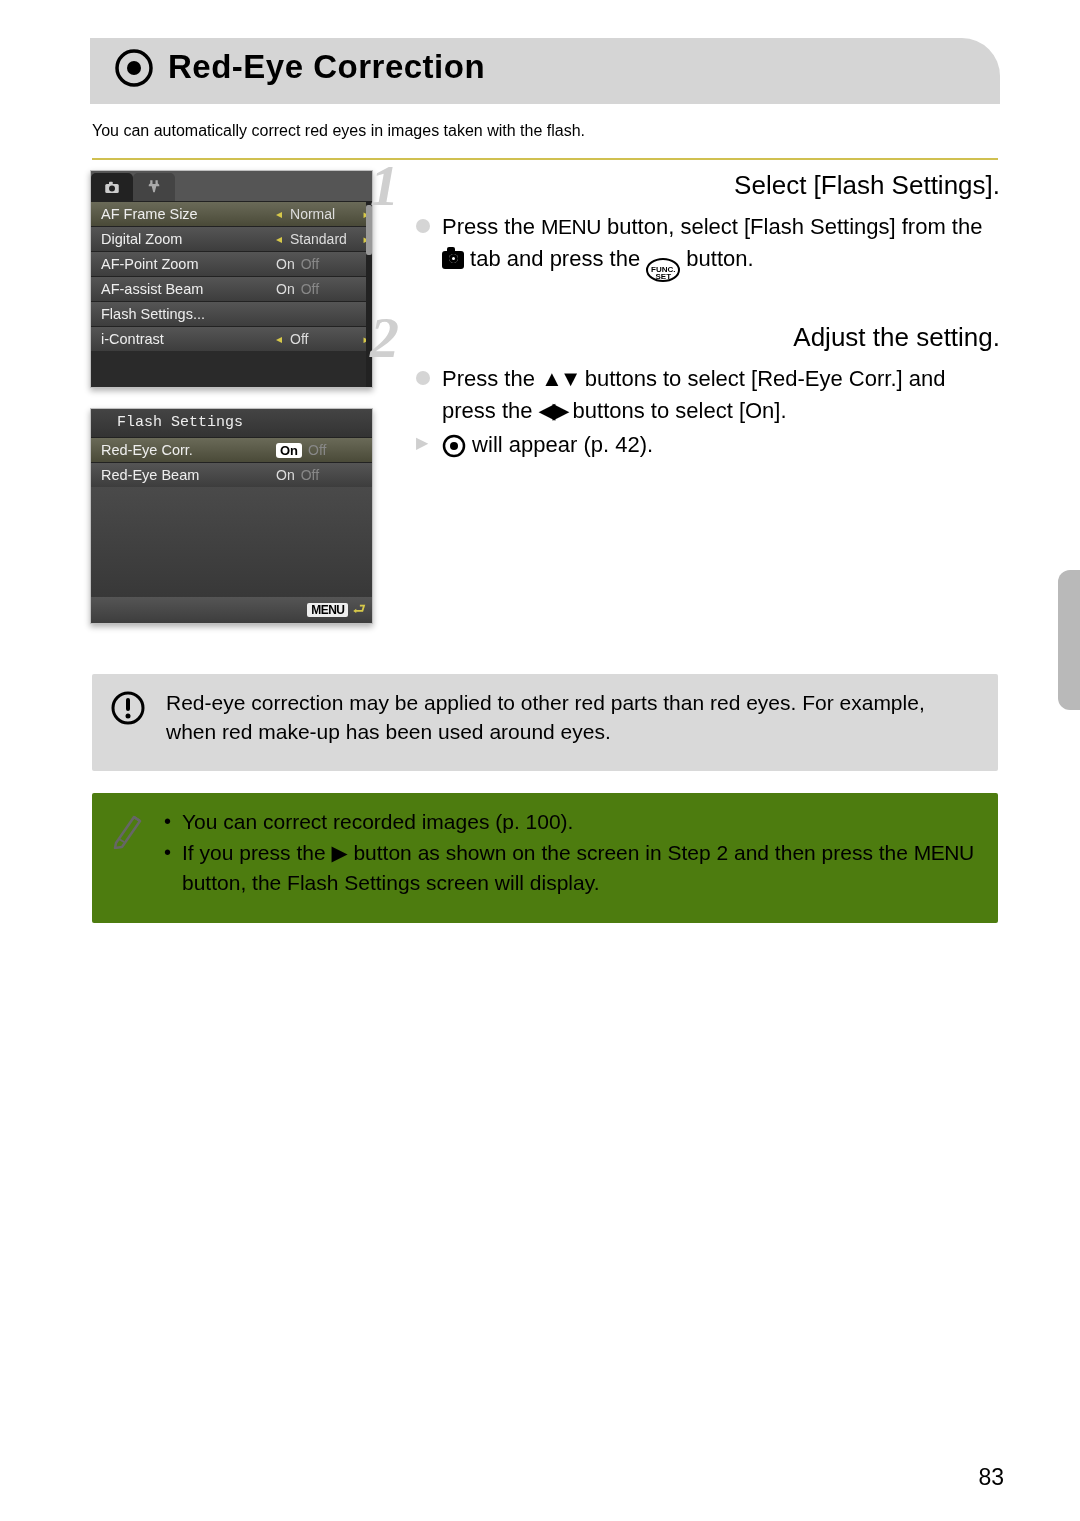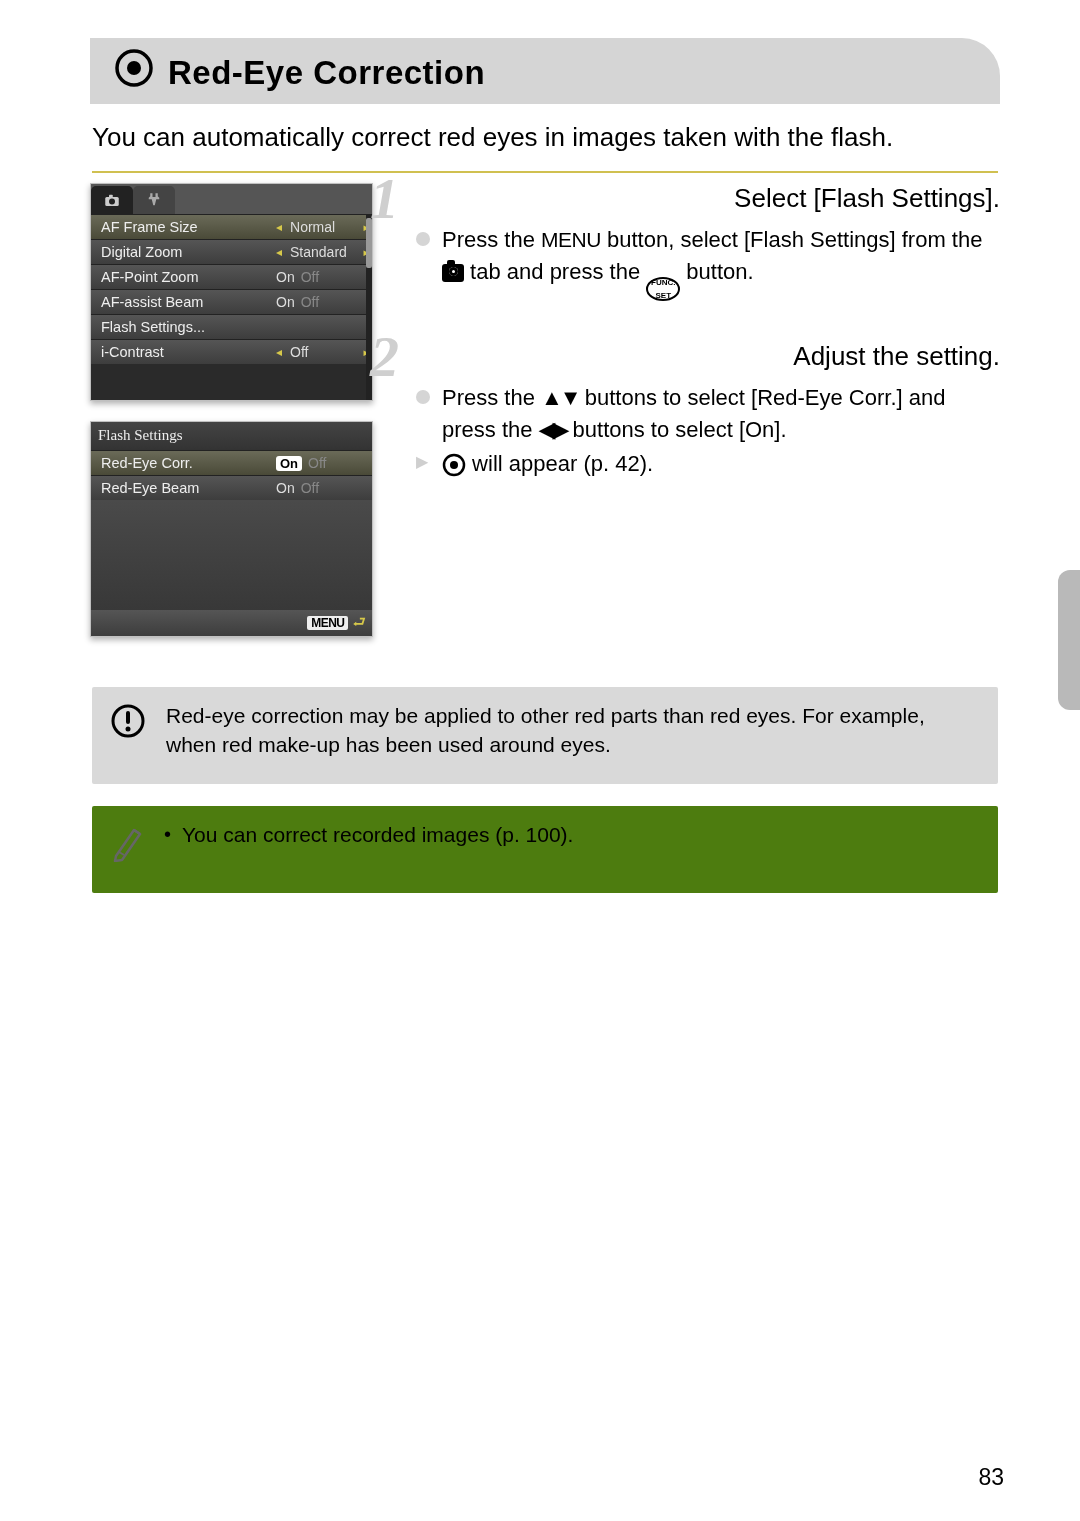--- a/index.html
+++ b/index.html
@@ -10,31 +10,31 @@
     font-family: Arial, Helvetica, sans-serif;
     position: relative;
     color: #000;
   }
   .page { padding: 38px 80px 0 90px; }
   .title-bar {
     background: #d5d5d5;
     border-radius: 0 38px 0 0;
     padding: 10px 24px 12px 24px;
     display: flex;
-    align-items: flex-end;
+    align-items: flex-start;
     gap: 14px;
   }
   .title-bar .eye-icon svg { width: 40px; height: 40px; }
   .title-text {
     font-weight: 900;
     font-size: 33px;
     letter-spacing: 0.5px;
   }
   .intro {
-    font-size: 26px;
+    font-size: 16px;
     margin: 18px 2px 0;
   }
   .hr {
     border-top: 2px solid #d0c050;
     margin: 18px 2px 0;
   }
   .steps-row {
     margin-top: 10px;
     display: flex;
     gap: 28px;
@@ -76,22 +76,22 @@
   .lcd .row.sel { background: linear-gradient(#6a6a58,#4a4a38); }
   .lcd .row .label { flex:1; color:#eee; font-size:14.5px;}
   .lcd .row .val { width:90px; color:#ddd; font-size:14px; display:flex; align-items:center; gap:6px;}
   .lcd .row .val .arrow-l { color:#d6c84a; font-size:12px; margin-right:2px;}
   .lcd .row .caret { position:absolute; right:3px; color:#d6c84a; font-size:11px;}
   .lcd .scrollbar{ position:absolute; right:0; top:30px; bottom:0; width:6px; background:#222;}
   .lcd .scrollbar .thumb{ position:absolute; left:0; right:0; top:4px; height:50px; background:#999; border-radius:2px;}
   .lcd.wrap1{ position:relative; height:218px;}
   .lcd2-header{
     background:linear-gradient(#444,#333);
-    color:#eee; padding:5px 7px 6px; font-size:15px;
-    font-family: Liberation Serif, serif;
+    color:#eee; padding:5px 26px 6px; font-size:15px;
+    font-family: Liberation Mono, monospace;
   }
   .onoff{ display:inline-flex; gap:6px; align-items:center;}
   .onoff .pill{ background:#fff; color:#000; border-radius:3px; padding:0 4px; font-size:13px; font-weight:600;}
   .onoff .dim{ color:#888;}
   .lcd .fill { height: 110px; background: linear-gradient(#4a4a4a,#383838);}
   .lcd .footer{ height:26px; background:linear-gradient(#555,#3d3d3d); display:flex; justify-content:flex-end; align-items:center; padding-right:6px; gap:4px;}
   .lcd .menu-chip{ background:#eee; color:#000; font-size:12px; font-weight:700; padding:0 4px; border-radius:2px; letter-spacing:-0.5px;}
   .lcd .return{ color:#d6c84a; font-size:15px;}
 
   .instructions { flex:1; }
@@ -120,21 +120,21 @@
     padding-left:26px; position:relative;
   }
   .result-line::before{
     content:"\25B6"; position:absolute; left:0; top:2px;
     color:#cfcfcf; font-size:16px;
   }
   .menu-word{ font-family: "Arial Narrow", Arial; font-weight:400; letter-spacing:-0.5px;}
   .cam-tab-icon{ display:inline-block; width:22px; height:18px; background:#000; border-radius:3px; position:relative; vertical-align:-3px;}
   .cam-tab-icon::before{ content:""; position:absolute; top:-4px; left:5px; width:8px; height:5px; background:#000; border-radius:2px 2px 0 0;}
   .cam-tab-icon::after{ content:""; position:absolute; top:3px; left:7px; width:9px; height:9px; background:#fff; border-radius:50%; box-shadow: inset 0 0 0 3px #000;}
-  .func-btn{ display:inline-flex; width:34px; height:24px; border:2px solid #000; border-radius:50%; align-items:center; justify-content:space-between; font-size:8px; font-weight:700; line-height:0.9; vertical-align:-6px; flex-direction:column;}
+  .func-btn{ display:inline-flex; width:34px; height:24px; border:2px solid #000; border-radius:50%; align-items:center; justify-content:flex-end; font-size:8px; font-weight:700; line-height:0.9; vertical-align:-6px; flex-direction:column;}
   .ud-btn{ letter-spacing:-3px;}
   .lr-btn{ letter-spacing:-3px;}
   .eye-inline svg{ width:24px; height:24px; vertical-align:-6px;}
 
   .note-box{
     background:#d9d9d9;
     margin: 30px 2px 0;
     padding: 14px 18px 24px 18px;
     display:flex; gap:20px;
     font-size:21px; line-height:1.4;
@@ -308,18 +308,19 @@
   <div class="note-box tip">
     <div class="icon">
       <svg width="34" height="40" viewBox="0 0 34 40">
           <path d="M6 34 L24 8 L30 12 L12 38 L5 39 Z" fill="none" stroke="#666" stroke-width="2.5" stroke-linejoin="round"></path>
           <path d="M24 8 L30 12" stroke="#666" stroke-width="2.5"></path>
           <path d="M9 30 L14 33" stroke="#666" stroke-width="2"></path>
         </svg>
     </div>
     <ul id="tips">
         <li>You can correct recorded images (p. 100).</li>
+        <li>If you press the <span>▶</span> button as shown on the screen in Step 2 and then press the <span class="menu-word" style="font-size:21px">MENU</span> button, the Flash Settings screen will display.</li>
       </ul>
   </div>
 </div>
 
 <div class="page-tab"></div>
 <div class="page-num">83</div>
 
 </body></html>

